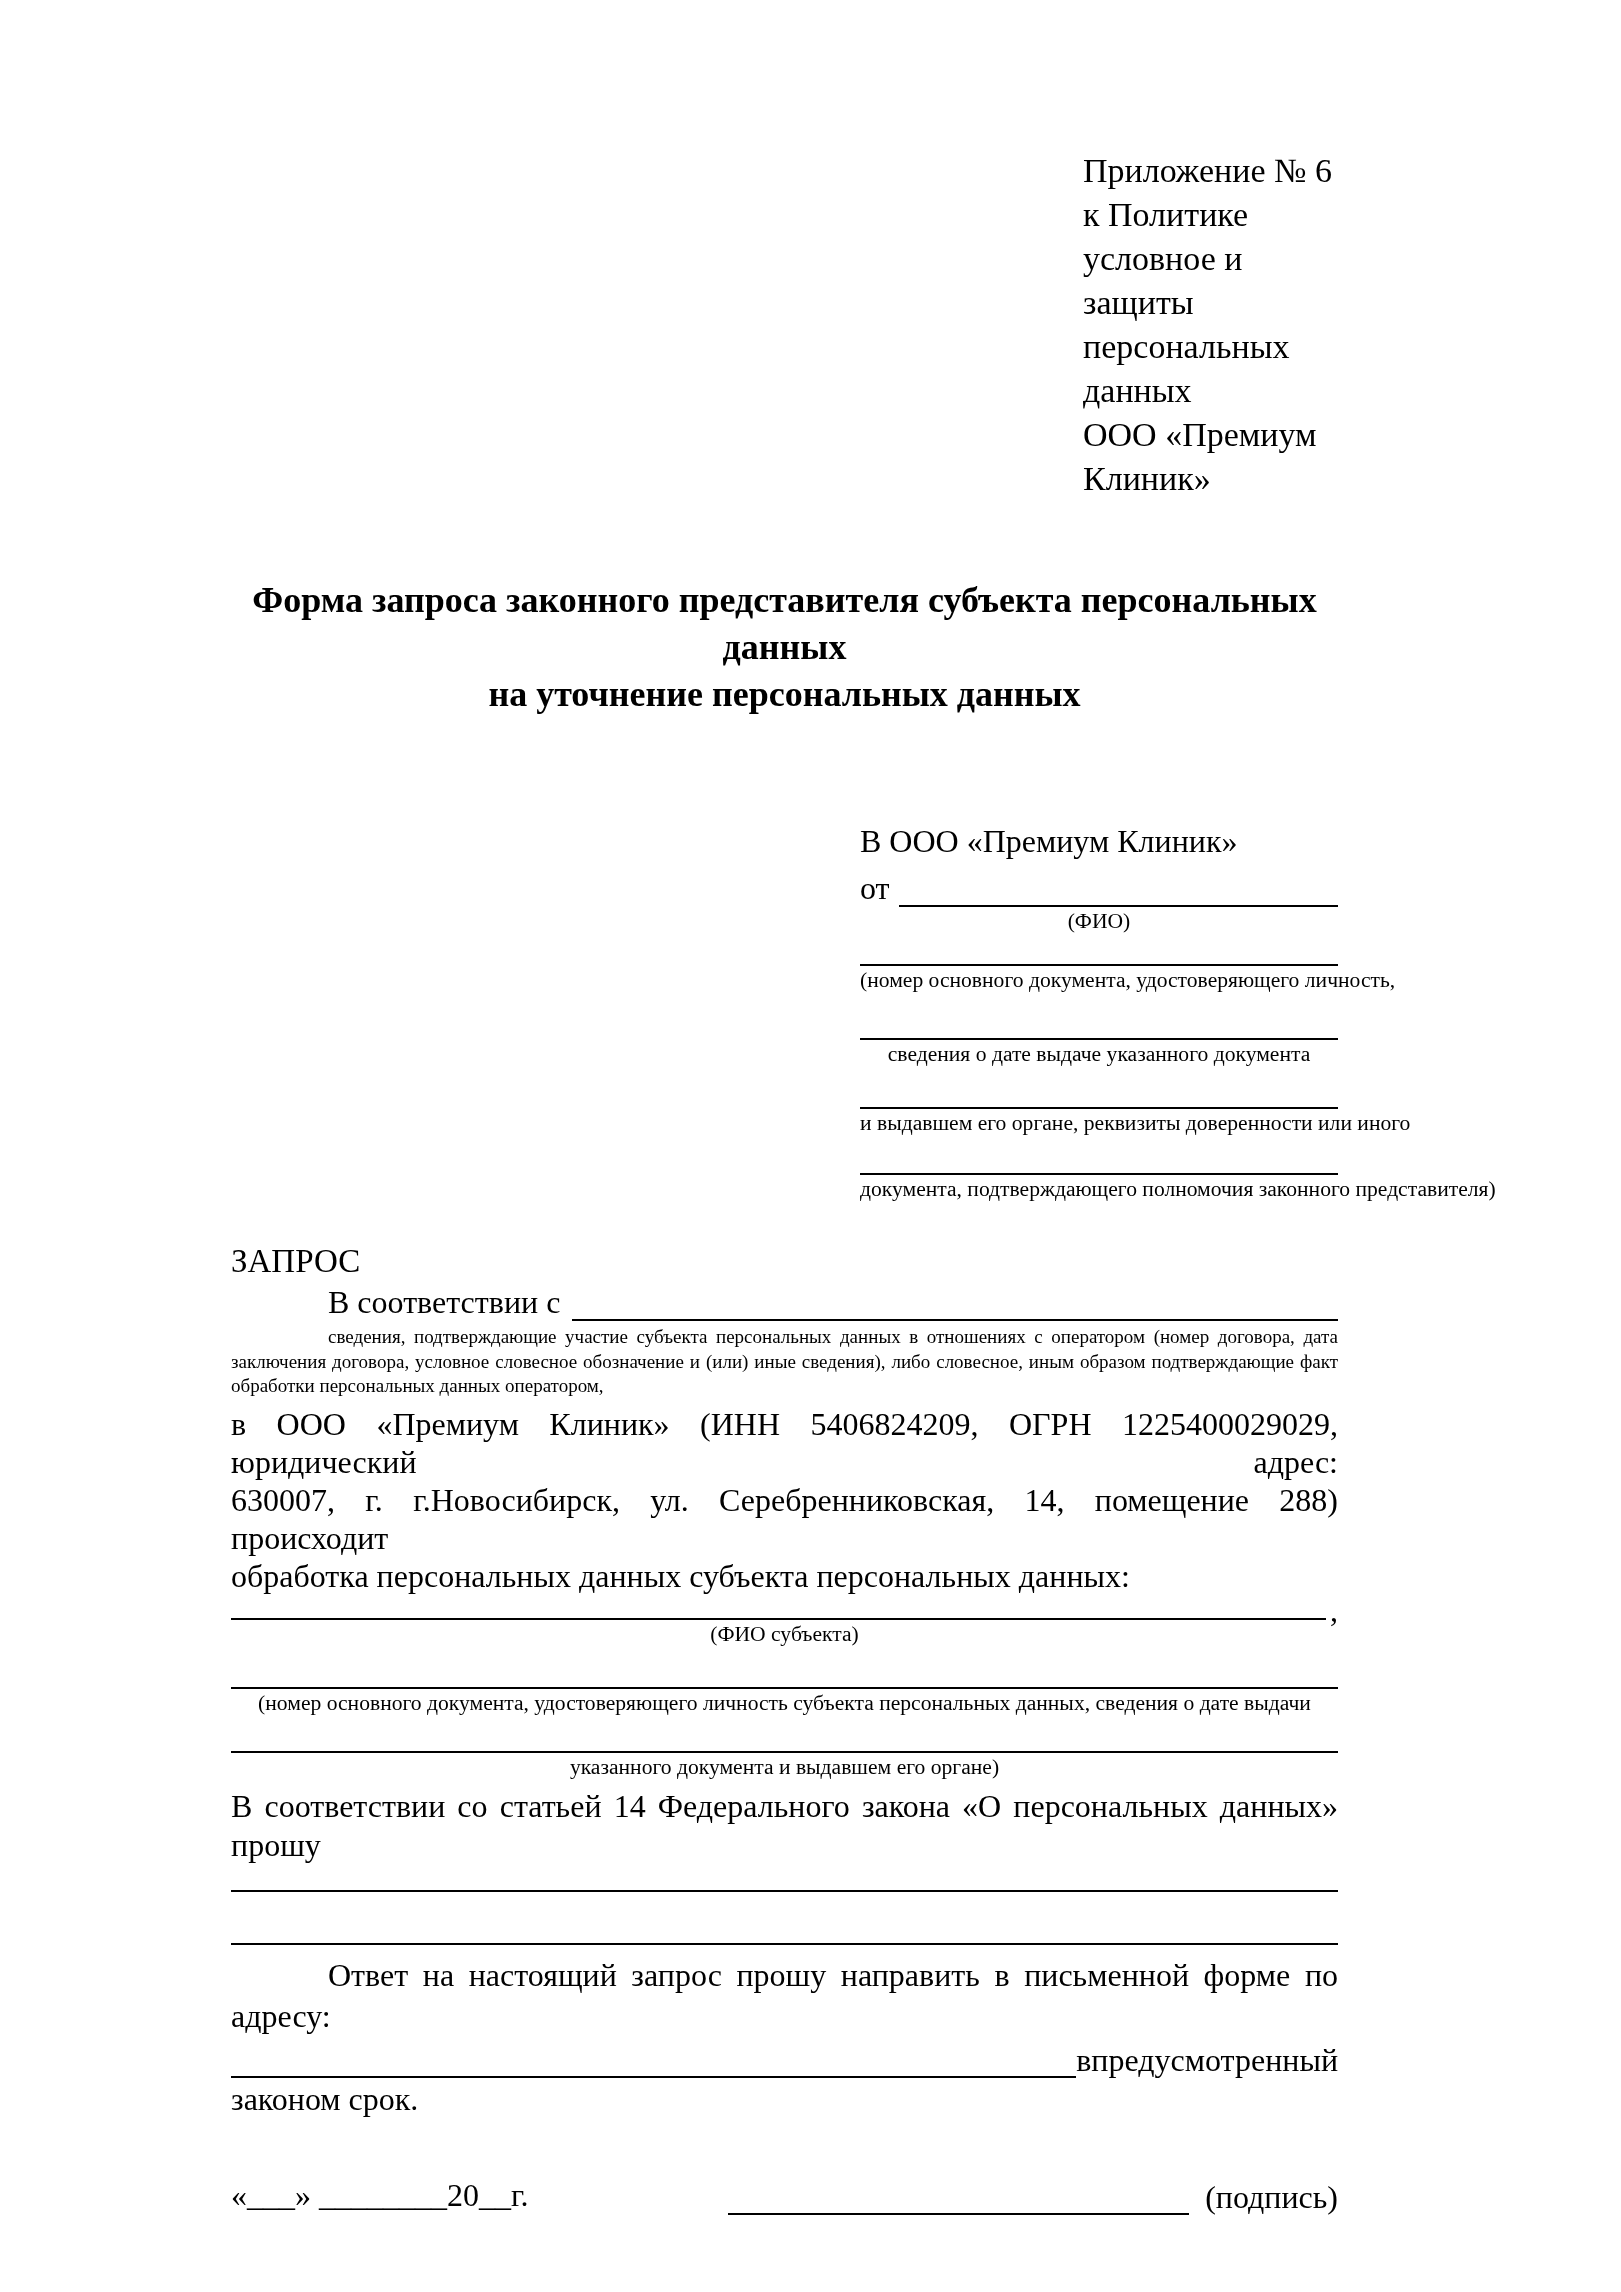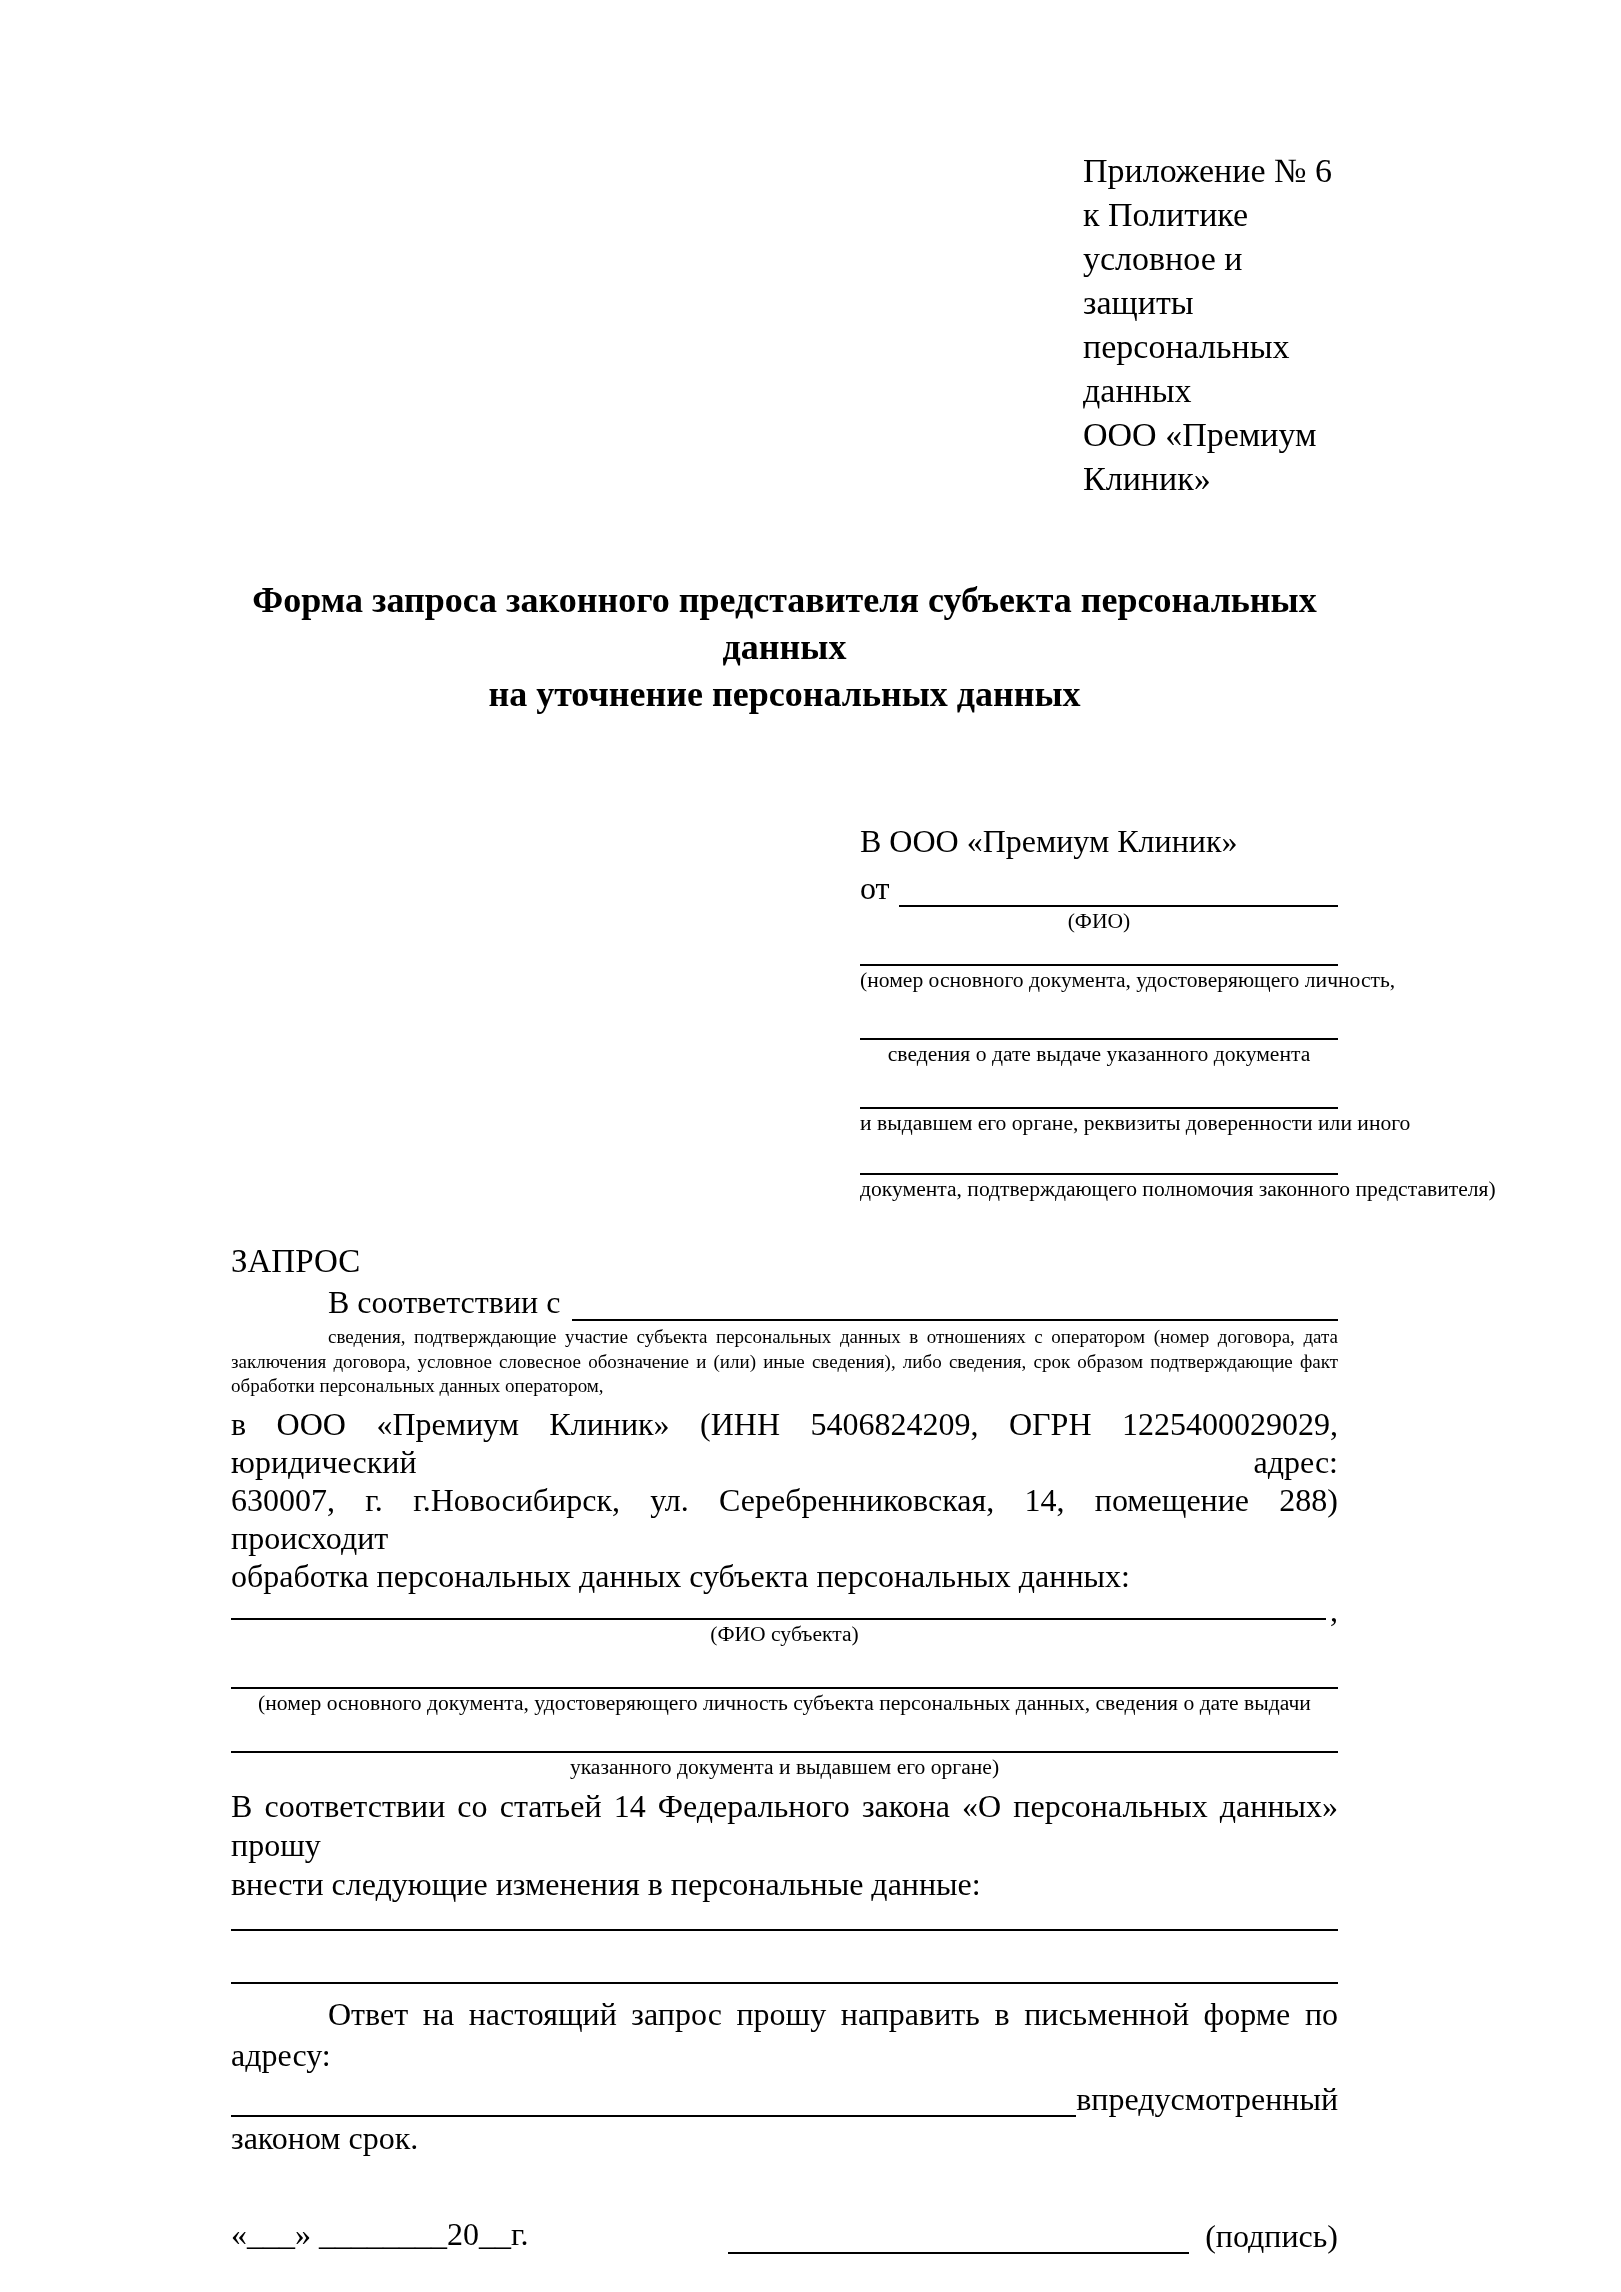--- a/index.html
+++ b/index.html
@@ -116,21 +116,21 @@
 
   <div class="request-heading">ЗАПРОС</div>
 
   <div class="intro-row">
     <span class="intro-label">В соответствии с</span>
     <span class="intro-fill"></span>
   </div>
 
   <div class="cap-par">
     <div class="jl indent">сведения, подтверждающие участие субъекта персональных данных в отношениях с оператором (номер договора, дата</div>
-    <div class="jl">заключения договора, условное словесное обозначение и (или) иные сведения), либо сведения, срок образом подтверждающие факт</div>
+    <div class="jl">заключения договора, условное словесное обозначение и (или) иные сведения), либо словесное, иным образом подтверждающие факт</div>
     <div>обработки персональных данных оператором,</div>
   </div>
 
   <div class="body-par">
     <div class="jl">в ООО «Премиум Клиник» (ИНН 5406824209, ОГРН 1225400029029, юридический адрес:</div>
     <div class="jl">630007, г. г.Новосибирск, ул. Серебренниковская, 14, помещение 288) происходит</div>
     <div>обработка персональных данных субъекта персональных данных:</div>
   </div>
 
   <div class="fio-row">
@@ -140,21 +140,20 @@
   <div class="small-caption">(ФИО субъекта)</div>
 
   <div class="full-line h40"></div>
   <div class="small-caption">(номер основного документа, удостоверяющего личность субъекта персональных данных, сведения о дате выдачи</div>
 
   <div class="full-line h36"></div>
   <div class="small-caption">указанного документа и выдавшем его органе)</div>
 
   <div class="body-par lh40">
     <div class="jl">В соответствии со статьей 14 Федерального закона «О персональных данных» прошу</div>
-    <div>внести следующие изменения в персональные данные:</div>
   </div>
 
   <div class="full-line h26"></div>
   <div class="full-line h52"></div>
 
   <div class="ans-line1 jl indent">Ответ на настоящий запрос прошу направить в письменной форме по адресу:</div>
   <div class="ans-line2">
     <span class="ans-fill"></span>
     <span class="ans-tail">в</span>
     <span class="ans-tail">предусмотренный</span>

